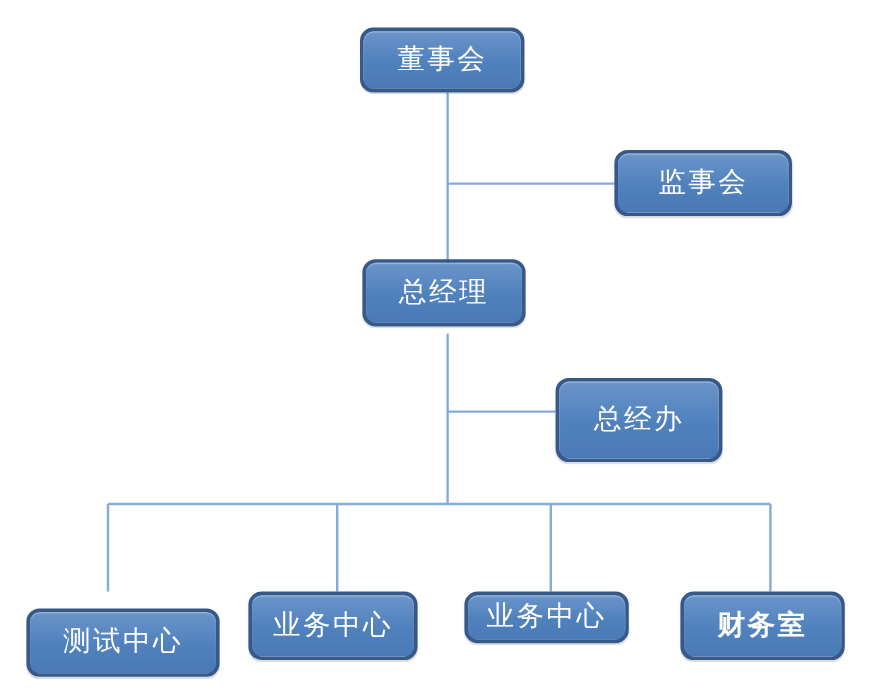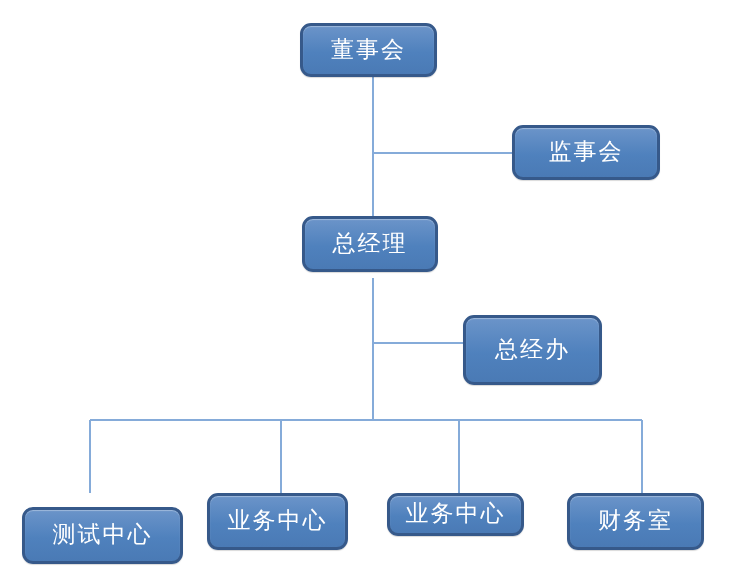--- a/index.html
+++ b/index.html
@@ -78,17 +78,17 @@
       </div>
       <div class="node" style="left: 22px; top: 507px; width: 161px; height: 57px;">
         <span>测试中心</span>
       </div>
       <div class="node" style="left: 207px; top: 493px; width: 141px; height: 57px;">
         <span>业务中心</span>
       </div>
       <div class="node" style="left: 387px; top: 493px; width: 137px; height: 43px;">
         <span>业务中心</span>
       </div>
-      <div class="node" style="left: 567px; top: 493px; width: 137px; height: 57px;">
+      <div class="node" style="left: 567px; top: 493px; width: 137px; height: 57px; font-weight: bold;">
         <span>财务室</span>
       </div>
     </div>
 </div>
 
 </body></html>

